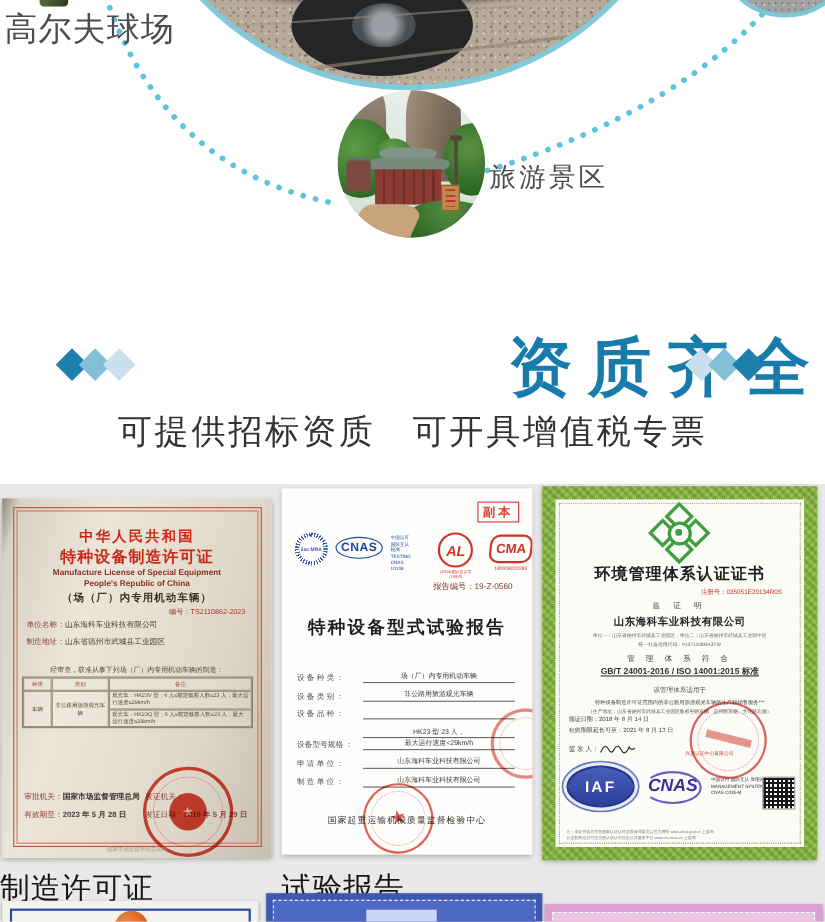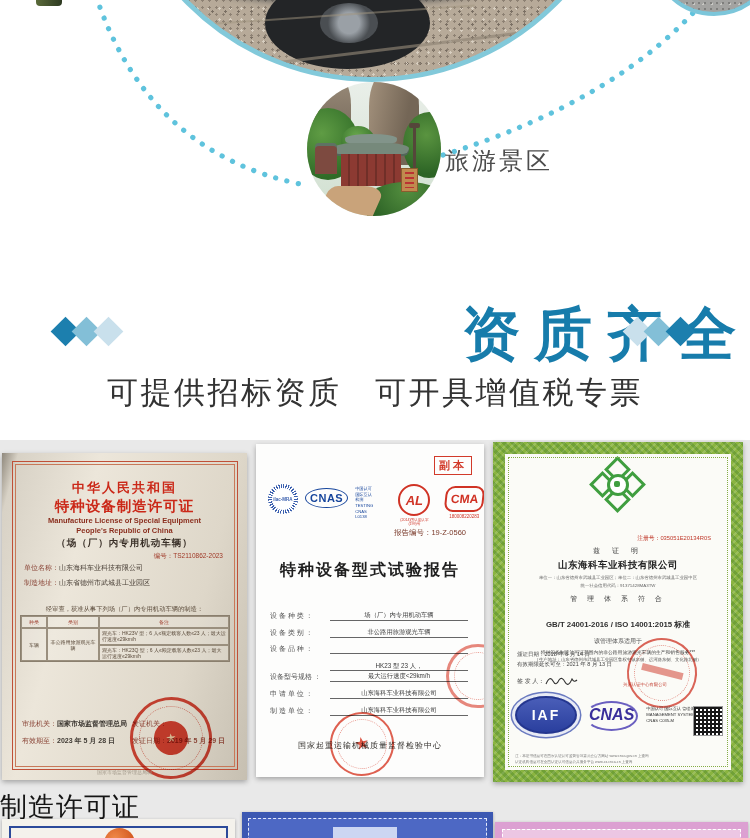--- a/index.html
+++ b/index.html
@@ -166,21 +166,21 @@
   .p-n{left:13px;top:-2px;}.p-s{left:13px;top:28px;}.p-w{left:-2px;top:13px;}.p-e{left:28px;top:13px;}
   .c3-core{position:absolute;left:12px;top:12px;width:16px;height:16px;border:3px solid #3f9e3f;border-radius:50%;background:#fff;}
   .c3-core:after{content:"";position:absolute;left:4px;top:4px;width:6px;height:6px;background:#3f9e3f;border-radius:2px;}
   .c3-title{position:absolute;left:0;top:58px;width:100%;text-align:center;font-size:14.5px;font-weight:bold;color:#1e1e1e;letter-spacing:1px;}
   .c3-regno{position:absolute;right:20px;top:80px;font-size:5.8px;color:#c0392b;}
   .c3-center{position:absolute;left:6px;right:6px;top:92px;text-align:center;}
   .c3-certify{font-size:7px;color:#444;letter-spacing:5px;}
   .c3-company{font-size:9.5px;font-weight:bold;color:#222;margin-top:3px;letter-spacing:.5px;}
   .c3-addr{font-size:4.4px;color:#666;margin-top:3px;}
   .c3-conform{font-size:7px;color:#444;letter-spacing:4px;margin-top:6px;}
-  .c3-standard{font-size:7.8px;color:#2f2f2f;font-weight:bold;margin-top:15px;}
+  .c3-standard{font-size:7.8px;color:#2f2f2f;font-weight:bold;margin-top:1px;text-decoration:underline;}
   .c3-scopehead{font-size:6px;color:#555;margin-top:7px;}
   .c3-scope1{font-size:4.8px;color:#444;margin-top:3px;}
   .c3-scope2{font-size:4.4px;color:#555;margin-top:2px;}
   .c3-dates{position:absolute;left:12px;top:196px;font-size:5.5px;color:#444;line-height:1.8;}
   .c3-sign{position:absolute;left:12px;top:220px;font-size:6px;color:#444;display:flex;align-items:center;}
   .c3-sealtext{position:absolute;left:118px;top:228px;font-size:4.4px;color:#c0392b;}
   .c3-seal{position:absolute;left:122px;top:184px;width:66px;height:66px;border-radius:50%;
     border:2.5px solid rgba(210,50,35,.75);mix-blend-mode:multiply;transform:rotate(14deg);}
   .c3-seal .ring{position:absolute;left:5px;top:5px;right:5px;bottom:5px;border-radius:50%;border:1px dotted rgba(210,50,35,.5);}
   .c3-seal .bar{position:absolute;left:12px;top:28px;right:12px;height:7px;background:rgba(210,50,35,.5);}
@@ -229,20 +229,21 @@
     <div class="car-shadow"></div>
     <div class="tire"></div>
     <div class="hub"></div>
     <div class="pave-joint"></div>
     <div class="pave-joint2"></div>
   </div>
 
   <div class="corner-circle"></div>
   <div class="tl-frag"></div>
 
+  <div class="golf-label">高尔夫球场</div>
 
   <div class="tour-circle">
     <div class="cliff-l"></div>
     <div class="cliff-r"></div>
     <div class="tree t1"></div>
     <div class="tree t2"></div>
     <div class="tree t3"></div>
     <div class="lamp"></div>
     <div class="roof"></div>
     <div class="roof2"></div>
@@ -364,20 +365,21 @@
 
   <div class="cert cert3">
     <div class="c3-card">
       <div class="c3-flower">
         <div class="c3-petal p-n"></div>
         <div class="c3-petal p-e"></div>
         <div class="c3-petal p-s"></div>
         <div class="c3-petal p-w"></div>
         <div class="c3-core"></div>
       </div>
+      <div class="c3-title">环境管理体系认证证书</div>
       <div class="c3-regno">注册号：035051E20134R0S</div>
       <div class="c3-center">
         <div class="c3-certify">兹  证  明</div>
         <div class="c3-company">山东海科车业科技有限公司</div>
         <div class="c3-addr">单位一：山东省德州市武城县工业园区；单位二：山东省德州市武城县工业园中区</div>
         <div class="c3-addr">统一社会信用代码：91371428MA3TW</div>
         <div class="c3-conform">管 理 体 系 符 合</div>
         <div class="c3-standard">GB/T 24001-2016 / ISO 14001:2015 标准</div>
         <div class="c3-scopehead">该管理体系适用于</div>
         <div class="c3-scope1">特种设备制造许可证范围内的非公路用旅游观光车辆的生产和销售服务***</div>
@@ -407,20 +409,21 @@
       </div>
       <div class="c3-qr"></div>
       <div class="c3-notes">
         <div>注：本证书信息可在国家认证认可监督管理委员会官方网站 www.cnca.gov.cn 上查询</div>
         <div>认证机构信息可在全国认证认可信息公共服务平台 www.cx.cnca.cn 上查询</div>
       </div>
     </div>
   </div>
 
   <div class="cert-label cl1">制造许可证</div>
+  <div class="cert-label cl2">试验报告</div>
 
   <div class="b1">
     <div class="b1-border"></div>
     <div class="b1-circle"></div>
   </div>
   <div class="b2">
     <div class="b2-inner"></div>
   </div>
   <div class="b3">
     <div class="b3-inner"></div>

